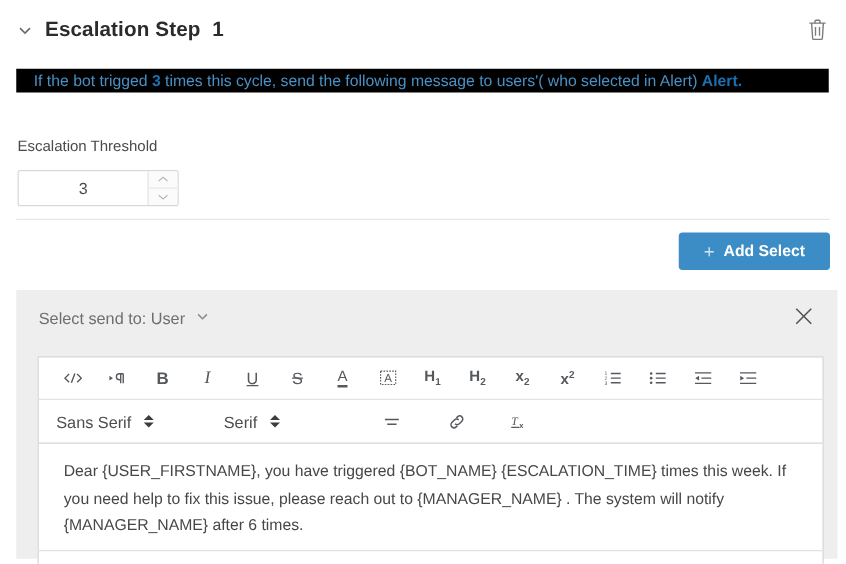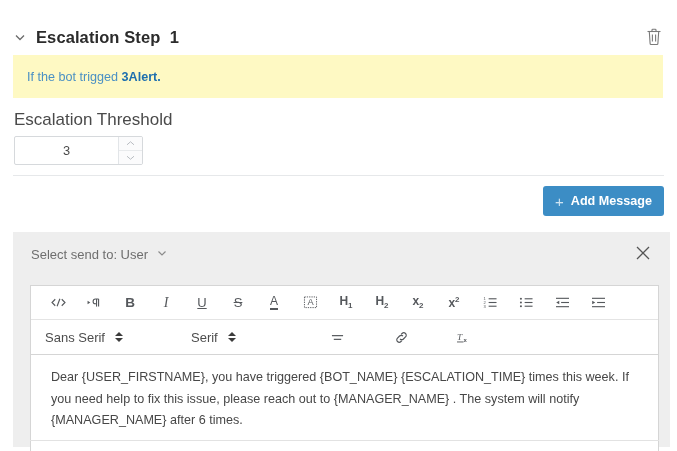--- a/index.html
+++ b/index.html
@@ -19,21 +19,21 @@
     position: relative;
     width: 677px;
     height: 451px;
     background: #ffffff;
   }
 
   
   .step-header {
     position: absolute;
     left: 0;
-    top: 13px;
+    top: 0;
     width: 677px;
     height: 48px;
     display: flex;
     align-items: center;
     box-sizing: border-box;
     padding: 0 14px 0 13px;
   }
   .chevron-collapse {
     width: 14px;
     height: 14px;
@@ -57,43 +57,43 @@
     color: #7a7a7a;
     cursor: pointer;
   }
 
   
   .info-banner {
     position: absolute;
     left: 13px;
     top: 55px;
     width: 650px;
-    height: 43px;
+    height: 19px;
     box-sizing: border-box;
-    background: #fef9c3;
+    background: #000000;
     display: flex;
     align-items: center;
     padding: 0 14px;
     font-size: 12.6px;
     color: #4a90c4;
     white-space: pre;
     overflow: hidden;
     text-align: right;
   }
   .info-banner b {
     color: #1e6fae;
     font-weight: bold;
   }
 
   
   .threshold-label {
     position: absolute;
     left: 14px;
     top: 110px;
-    font-size: 17px;
+    font-size: 12px;
     color: #4a4a4a;
   }
   .number-field {
     position: absolute;
     left: 14px;
     top: 136px;
     width: 129px;
     height: 29px;
     box-sizing: border-box;
     border: 1px solid #d6d9dc;
@@ -230,21 +230,21 @@
     height: 33px;
     padding: 0 14px;
     box-sizing: border-box;
   }
   .toolbar-row.row1 { padding-left: 16px; gap: 14px; }
   .toolbar-row.row2 {
     border-top: 1px solid #e4e4e4;
     border-bottom: 1px solid #d5d5d5;
     height: 36px;
     padding-left: 14px;
-    gap: 16px;
+    gap: 4px;
   }
   .tb-btn {
     width: 22px;
     height: 22px;
     display: flex;
     align-items: center;
     justify-content: center;
     color: #55585c;
     cursor: pointer;
     font-size: 13px;
@@ -330,21 +330,21 @@
         <path d="M2.5 4.5h13"></path>
         <path d="M7 4.5V3c0-.4.3-.8.8-.8h2.4c.5 0 .8.4.8.8v1.5"></path>
         <path d="M4.3 4.5l.8 12c0 .6.5 1 1 1h5.8c.5 0 1-.4 1-1l.8-12"></path>
         <path d="M7.4 7.6v7"></path>
         <path d="M10.6 7.6v7"></path>
       </svg>
     </span>
   </div>
 
   <div class="info-banner">
-    <span>If the bot trigged </span><b>3</b><b>Alert.</b>
+    <span>If the bot trigged </span><b>3</b><span> times this cycle, send the following message to users'( who selected in Alert) </span><b>Alert.</b>
   </div>
 
   <div class="threshold-label">Escalation Threshold</div>
   <div class="number-field">
     <input class="number-input" type="text" value="3" style="">
     <span class="spinner">
       <span class="spin-btn">
         <svg viewBox="0 0 12 8" width="11" height="7" fill="none" stroke="currentColor" stroke-width="1.1">
           <polyline points="2,5.5 6,2 10,5.5"></polyline>
         </svg>
@@ -354,21 +354,21 @@
           <polyline points="2,2.5 6,6 10,2.5"></polyline>
         </svg>
       </span>
     </span>
   </div>
 
   <div class="divider"></div>
 
   <button class="add-message-btn">
     <span class="plus-icon">+</span>
-    <span>Add Message</span>
+    <span>Add Select</span>
   </button>
 
   <div class="message-panel">
 
     <div class="panel-header">
       <span class="send-to">
         <span>Select send to: User</span>
         <span class="caret">
           <svg viewBox="0 0 12 12" width="12" height="12" fill="none" stroke="currentColor" stroke-width="1.2">
             <polyline points="2.5,4.5 6,8 9.5,4.5"></polyline>

